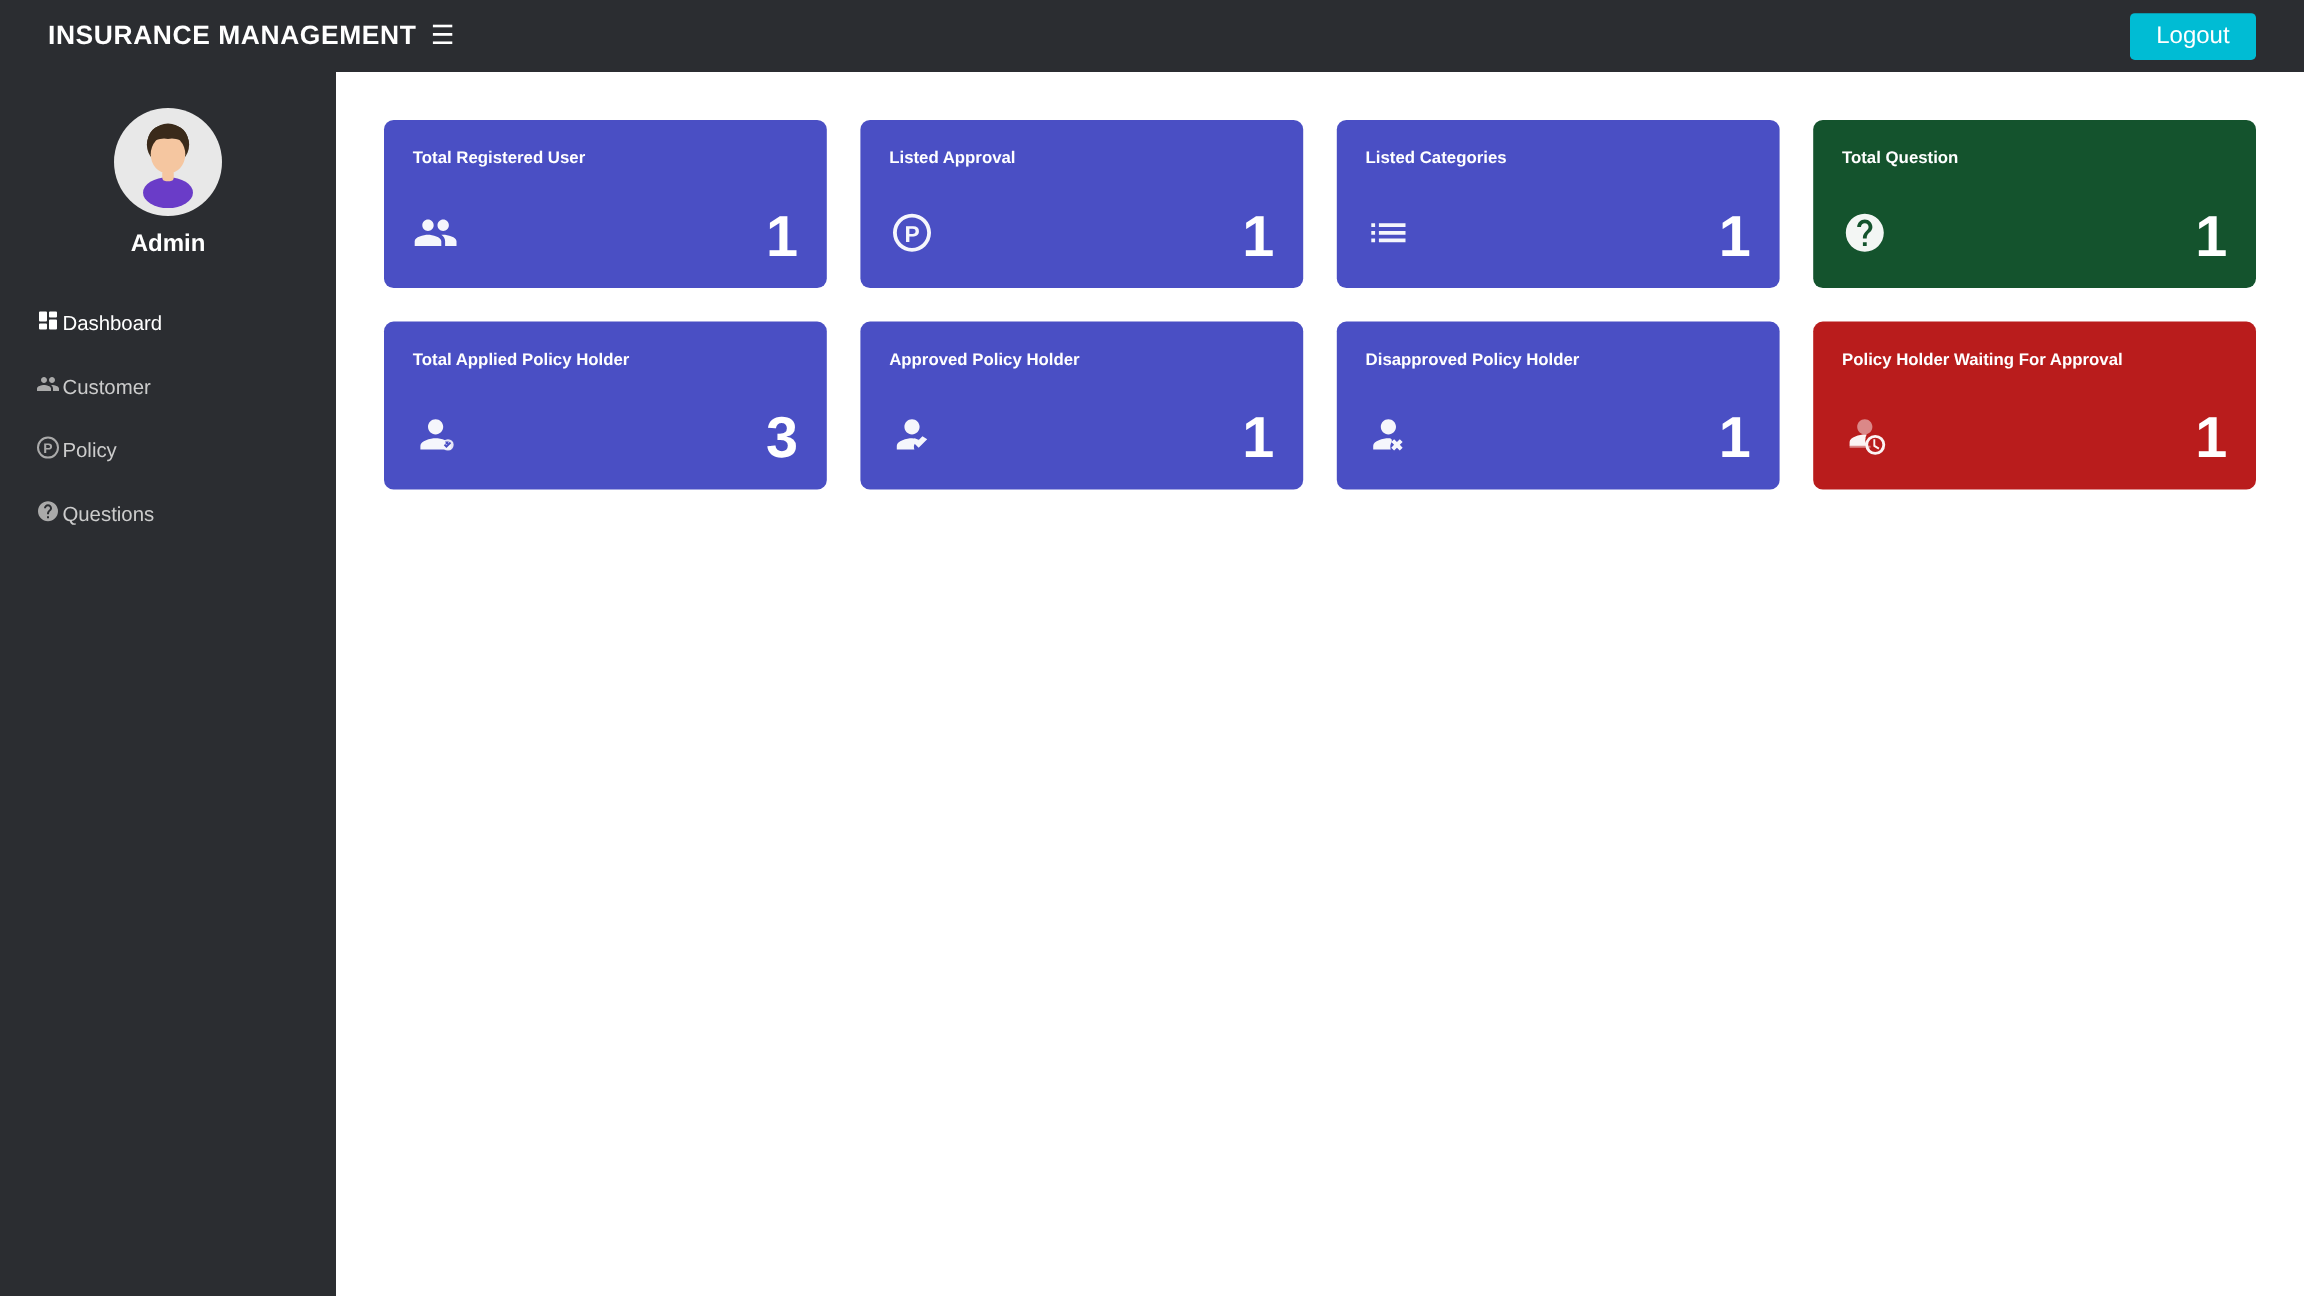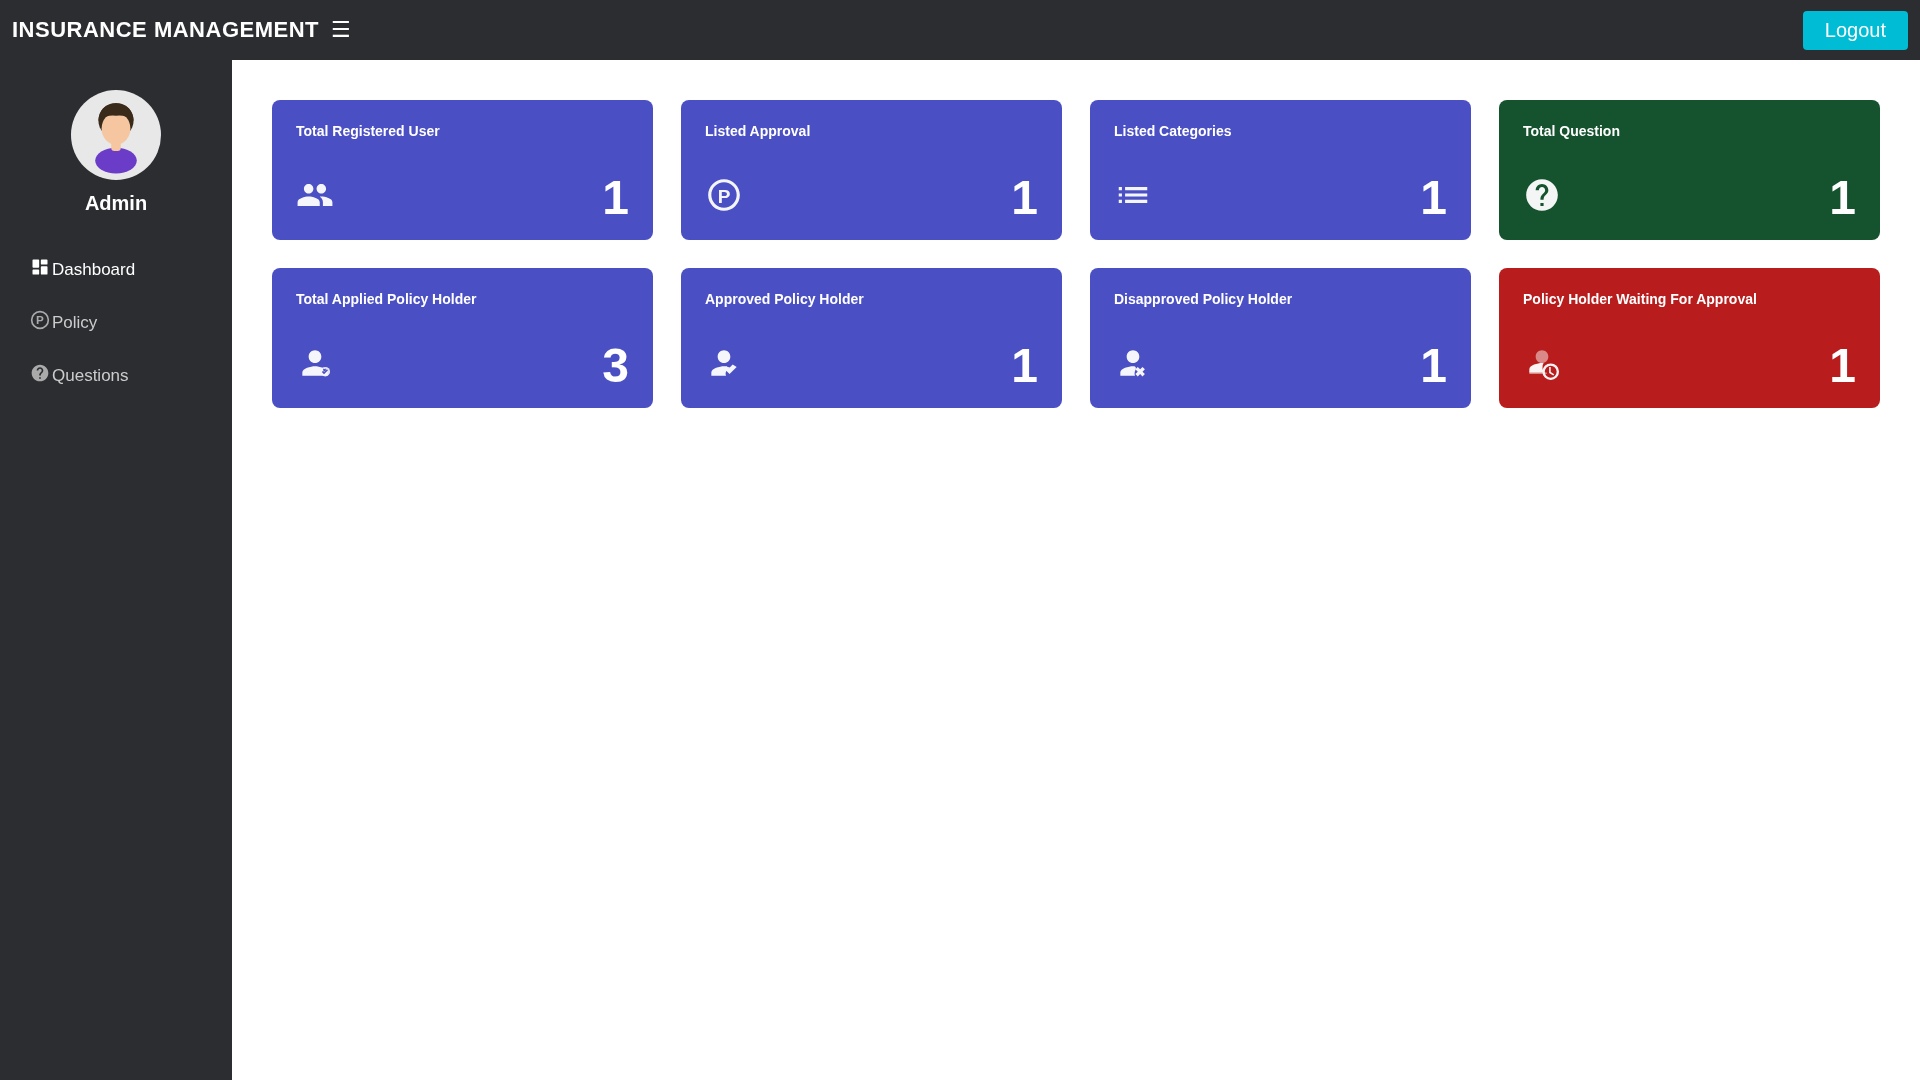--- a/index.html
+++ b/index.html
@@ -5,21 +5,21 @@
     * { margin: 0; padding: 0; box-sizing: border-box; }
     body { font-family: 'Segoe UI', Arial, sans-serif; background: #f0f0f0; display: flex; flex-direction: column; height: 100vh; overflow: hidden; }
 
     
     .topnav {
       background: #2b2d31;
       color: white;
       display: flex;
       align-items: center;
       justify-content: space-between;
-      padding: 0 12px;
+      padding: 0 40px;
       height: 60px;
       flex-shrink: 0;
     }
     .topnav-left {
       display: flex;
       align-items: center;
       gap: 12px;
     }
     .topnav-title {
       font-size: 22px;
@@ -45,21 +45,21 @@
     
     .layout {
       display: flex;
       flex: 1;
       overflow: hidden;
     }
 
     
     .sidebar {
       background: #2b2d31;
-      width: 232px;
+      width: 280px;
       flex-shrink: 0;
       display: flex;
       flex-direction: column;
       align-items: center;
       padding-top: 30px;
     }
     .avatar-wrap {
       width: 90px;
       height: 90px;
       border-radius: 50%;
@@ -191,20 +191,28 @@
 
       <div class="sidebar-item active">
         <span class="sidebar-icon">
           <svg width="20" height="20" viewBox="0 0 24 24" fill="white" xmlns="http://www.w3.org/2000/svg">
             <path d="M4 13h6a1 1 0 001-1V4a1 1 0 00-1-1H4a1 1 0 00-1 1v8a1 1 0 001 1zm0 8h6a1 1 0 001-1v-4a1 1 0 00-1-1H4a1 1 0 00-1 1v4a1 1 0 001 1zm10 0h6a1 1 0 001-1v-8a1 1 0 00-1-1h-6a1 1 0 00-1 1v8a1 1 0 001 1zm0-12h6a1 1 0 001-1V4a1 1 0 00-1-1h-6a1 1 0 00-1 1v4a1 1 0 001 1z"></path>
           </svg>
         </span>
         <span>Dashboard</span>
       </div>
 
+      <div class="sidebar-item">
+        <span class="sidebar-icon">
+          <svg width="20" height="20" viewBox="0 0 24 24" fill="#aaa" xmlns="http://www.w3.org/2000/svg">
+            <path d="M16 11c1.66 0 2.99-1.34 2.99-3S17.66 5 16 5c-1.66 0-3 1.34-3 3s1.34 3 3 3zm-8 0c1.66 0 2.99-1.34 2.99-3S9.66 5 8 5C6.34 5 5 6.34 5 8s1.34 3 3 3zm0 2c-2.33 0-7 1.17-7 3.5V19h14v-2.5c0-2.33-4.67-3.5-7-3.5zm8 0c-.29 0-.62.02-.97.05 1.16.84 1.97 1.97 1.97 3.45V19h6v-2.5c0-2.33-4.67-3.5-7-3.5z"></path>
+          </svg>
+        </span>
+        <span>Customer</span>
+      </div>
 
 
       <div class="sidebar-item">
         <span class="sidebar-icon">
           <svg width="20" height="20" viewBox="0 0 24 24" fill="#aaa" xmlns="http://www.w3.org/2000/svg">
             <circle cx="12" cy="12" r="10" stroke="#aaa" stroke-width="2" fill="none"></circle>
             <text x="12" y="17" text-anchor="middle" font-size="14" fill="#aaa" font-weight="bold">P</text>
           </svg>
         </span>
         <span>Policy</span>

